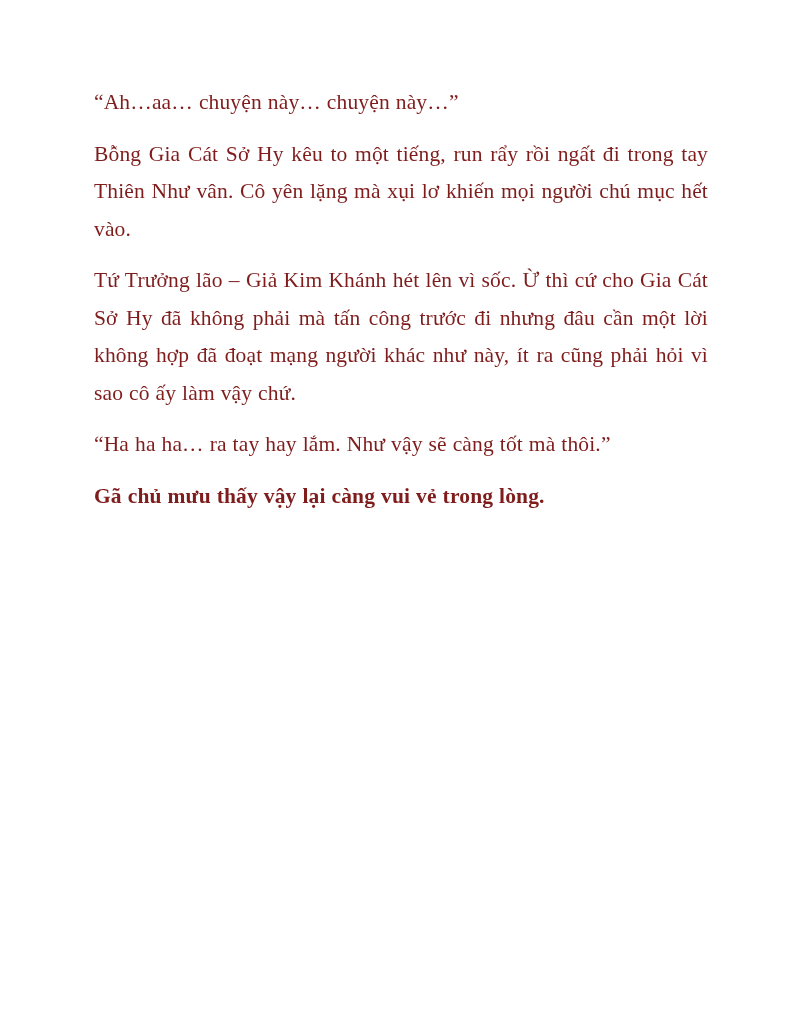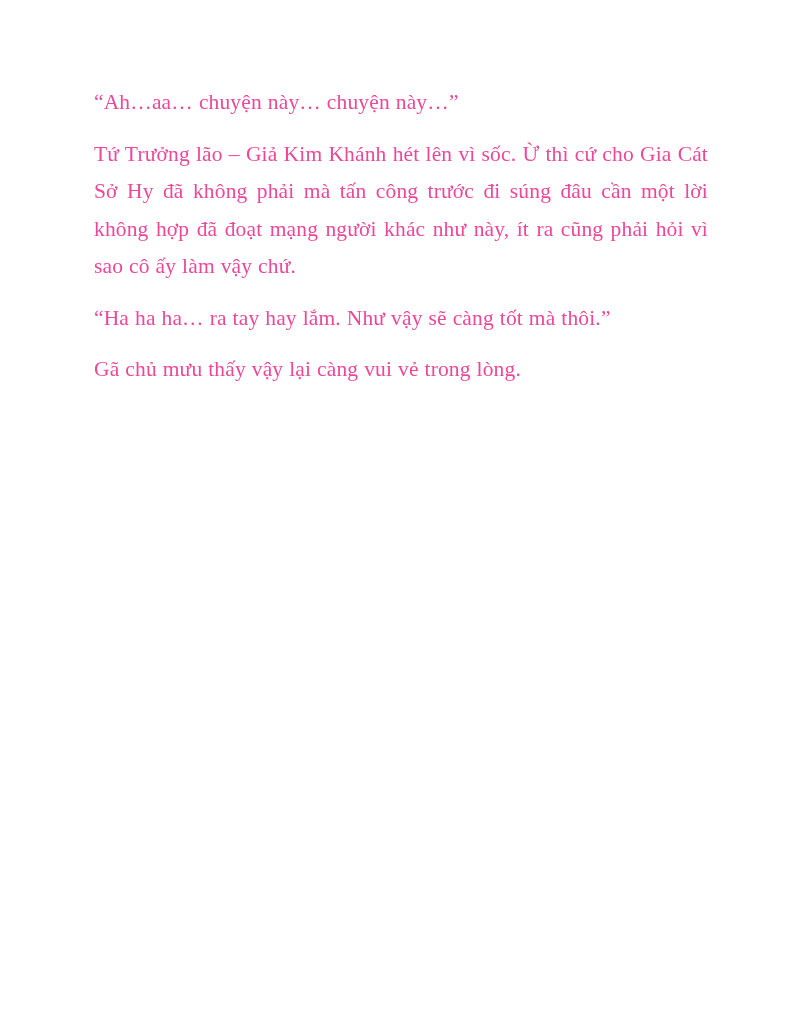--- a/index.html
+++ b/index.html
@@ -31,47 +31,49 @@
     width: 614px;
   }
 
   .para {
     margin: 0 0 14px 0;
     font-size: 21.5px;
     line-height: 37.5px;
     letter-spacing: 0.15px;
     word-spacing: 0.4px;
     text-align: left;
-    color: #ec4899;
+    color: #7f1d1d;
     -webkit-font-smoothing: antialiased;
   }
 
   .para.justified {
     text-align: justify;
     text-justify: inter-word;
   }
 
   .para:last-child {
     margin-bottom: 0;
+    font-weight: bold;
   }
 </style>
 </head>
 <body>
 
 <div class="page">
   <div class="text-column">
 
     <p class="para">“Ah…aa… chuyện này… chuyện này…”</p>
 
 
 
 
 
+    <p class="para justified">Bỗng Gia Cát Sở Hy kêu to một tiếng, run rẩy rồi ngất đi trong tay Thiên Như vân. Cô yên lặng mà xụi lơ khiến mọi người chú mục hết vào.</p>
 
 
-    <p class="para justified">Tứ Trưởng lão – Giả Kim Khánh hét lên vì sốc. Ừ thì cứ cho Gia Cát Sở Hy đã không phải mà tấn công trước đi súng đâu cần một lời không hợp đã đoạt mạng người khác như này, ít ra cũng phải hỏi vì sao cô ấy làm vậy chứ.</p>
+    <p class="para justified">Tứ Trưởng lão – Giả Kim Khánh hét lên vì sốc. Ừ thì cứ cho Gia Cát Sở Hy đã không phải mà tấn công trước đi nhưng đâu cần một lời không hợp đã đoạt mạng người khác như này, ít ra cũng phải hỏi vì sao cô ấy làm vậy chứ.</p>
 
     <p class="para">“Ha ha ha… ra tay hay lắm. Như vậy sẽ càng tốt mà thôi.”</p>
 
     <p class="para">Gã chủ mưu thấy vậy lại càng vui vẻ trong lòng.</p>
 
   </div>
 </div>
 
 </body></html>

